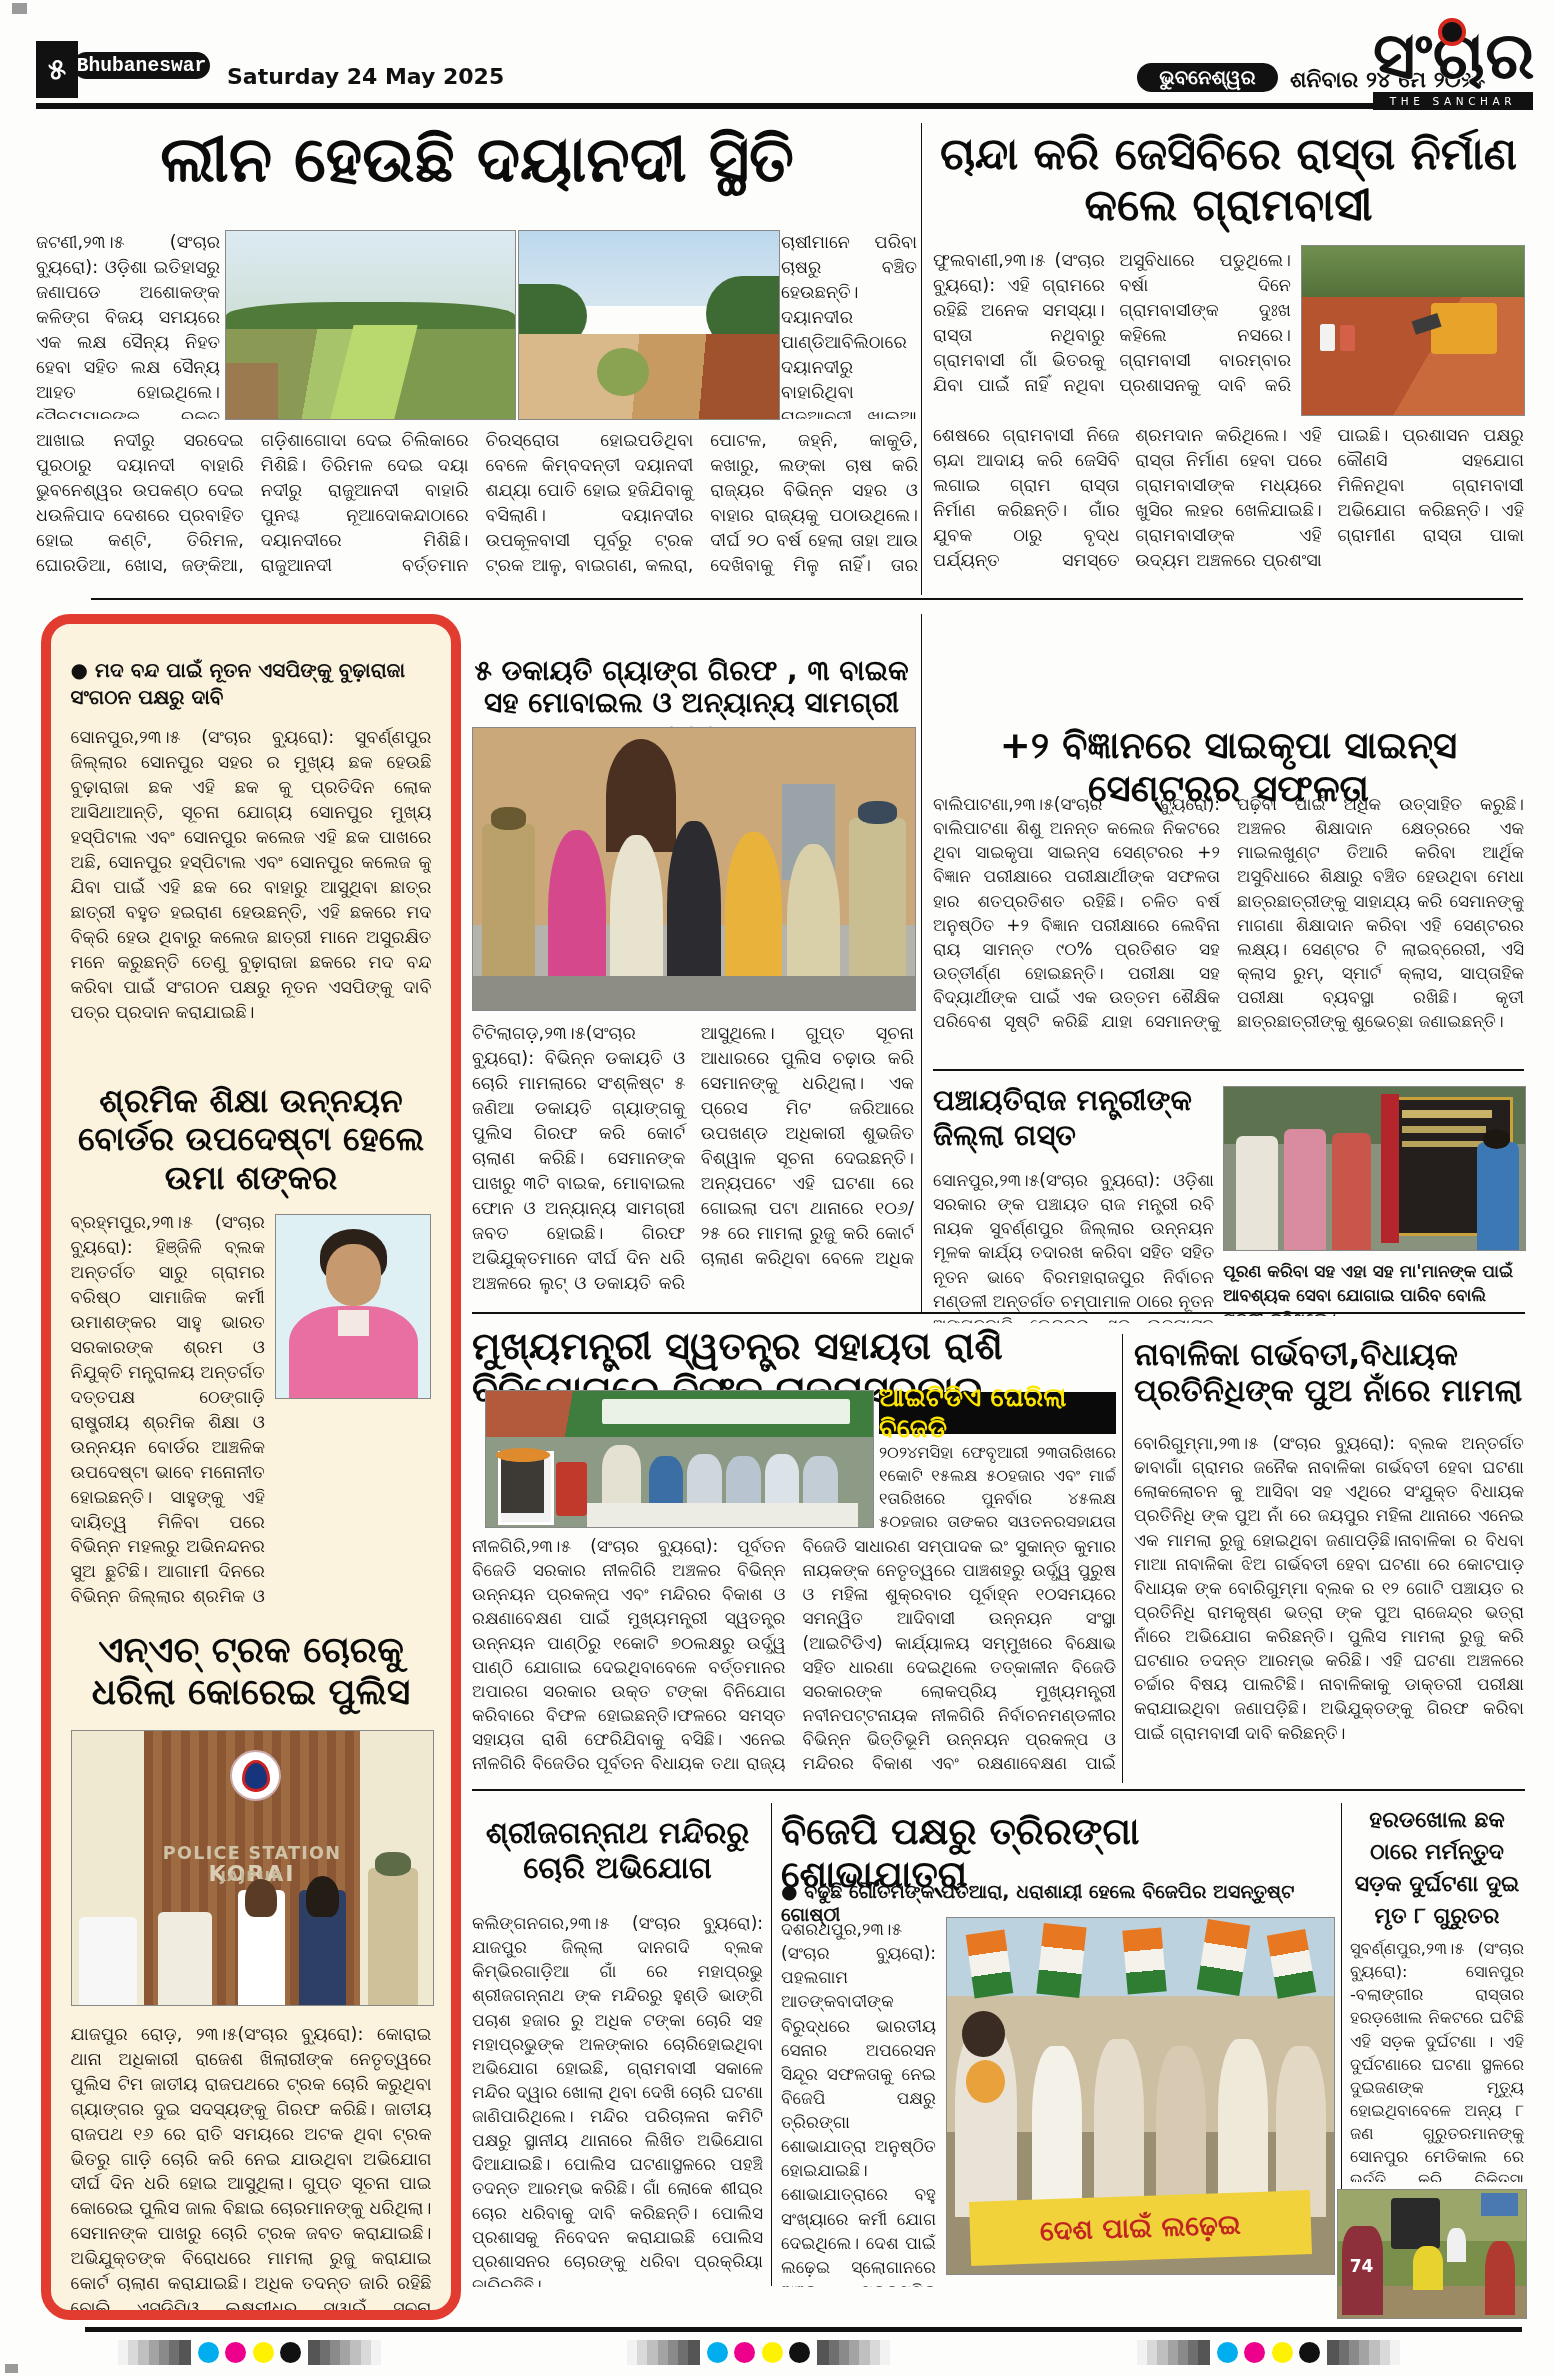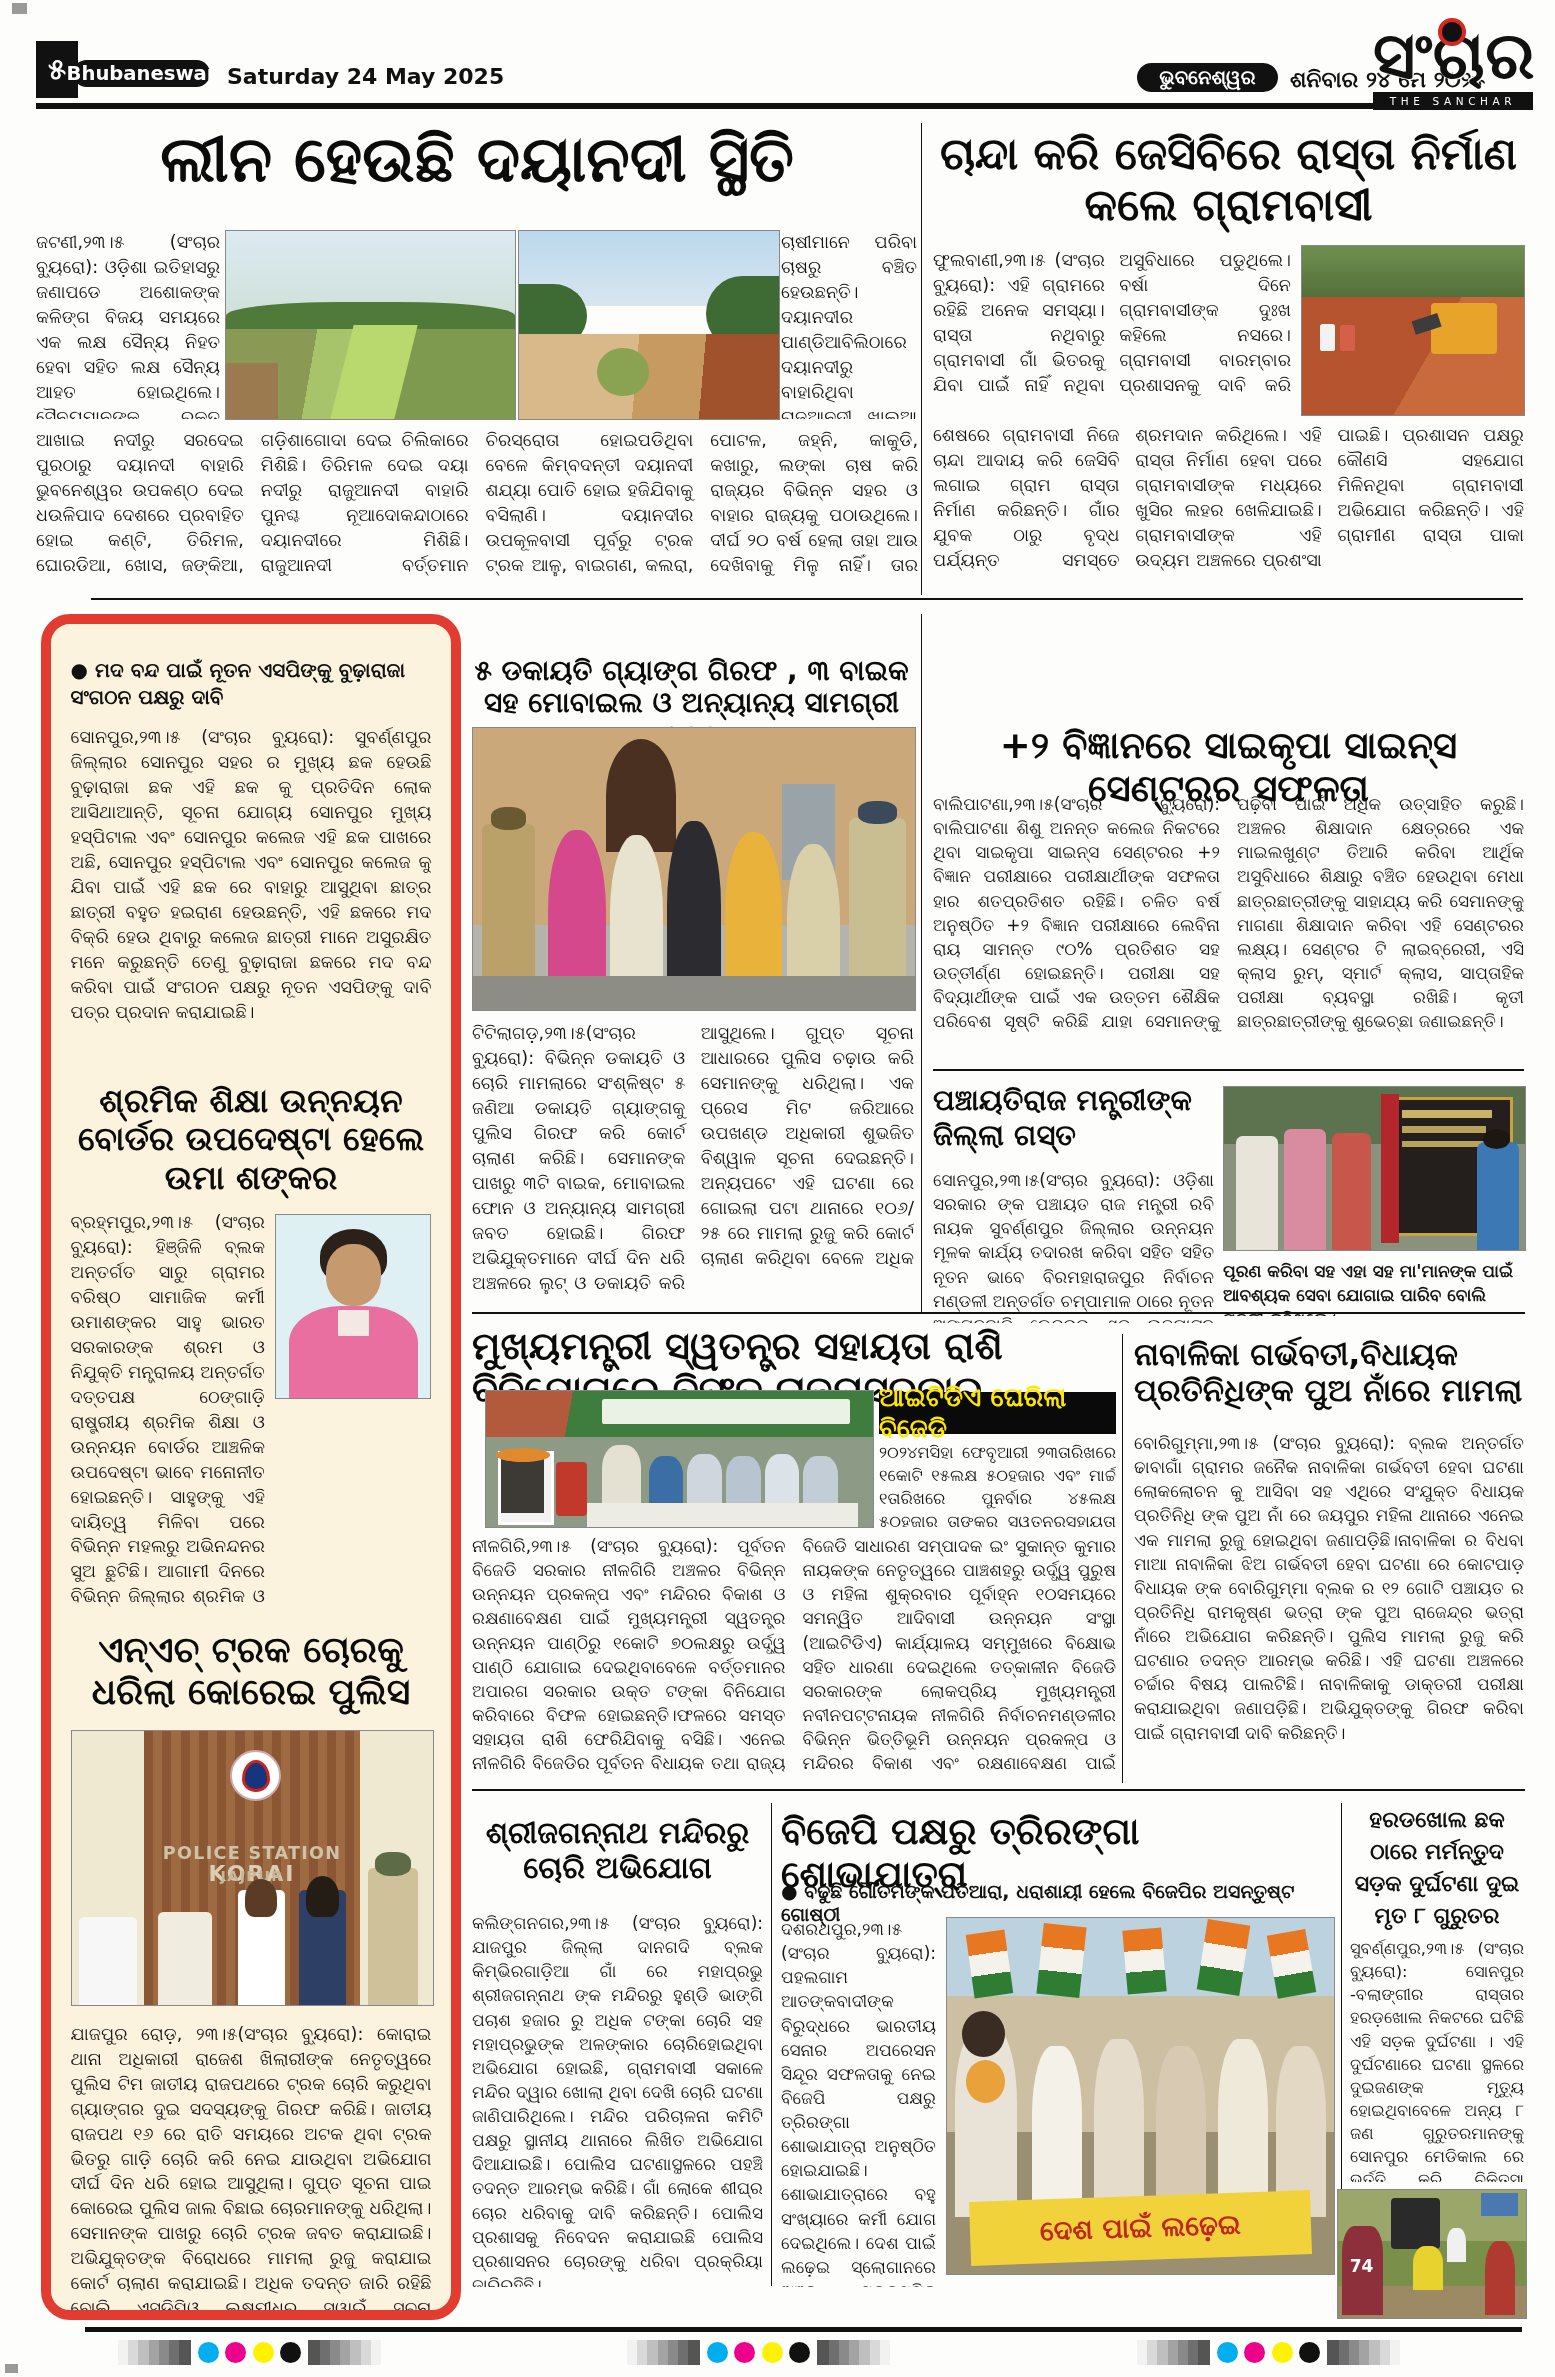--- a/index.html
+++ b/index.html
@@ -20,21 +20,21 @@
 </style>
 </head>
 <body>
 
 <div class="page">
 
   <div class="abs" style="left:11.8px;top:2.6px;width:15.7px;height:11.8px;background:#9a9a9a;"></div>
   <div class="abs" style="left:36px;top:41px;width:42px;height:57px;background:#111;color:#fff;display:flex;align-items:center;justify-content:center;font-size:29px;font-weight:700;">
       <span>୫</span>
     </div>
-  <div class="abs pill" style="left:73px;top:60px;width:137px;height:27.4px;font-size:19.6px;">
+  <div class="abs pill" style="left:73px;top:52px;width:137px;height:27.4px;font-size:19.6px;font-family:Liberation Mono, monospace;">
       <span>Bhubaneswar</span>
     </div>
   <div class="abs" style="left:227px;top:64px;font-size:22px;font-weight:700;">Saturday 24 May 2025</div>
 
   <div class="abs pill" style="left:1137px;top:63px;width:141px;height:29px;font-size:19.6px;border-radius:15.7px;">
       <span>ଭୁବନେଶ୍ୱର</span>
     </div>
   <div class="abs" style="left:1290px;top:67px;font-size:22px;font-weight:700;">ଶନିବାର ୨୪ ମେ ୨୦୨୫</div>
 
   <div class="abs" style="left:1373px;top:19.6px;width:170px;height:98px;">

